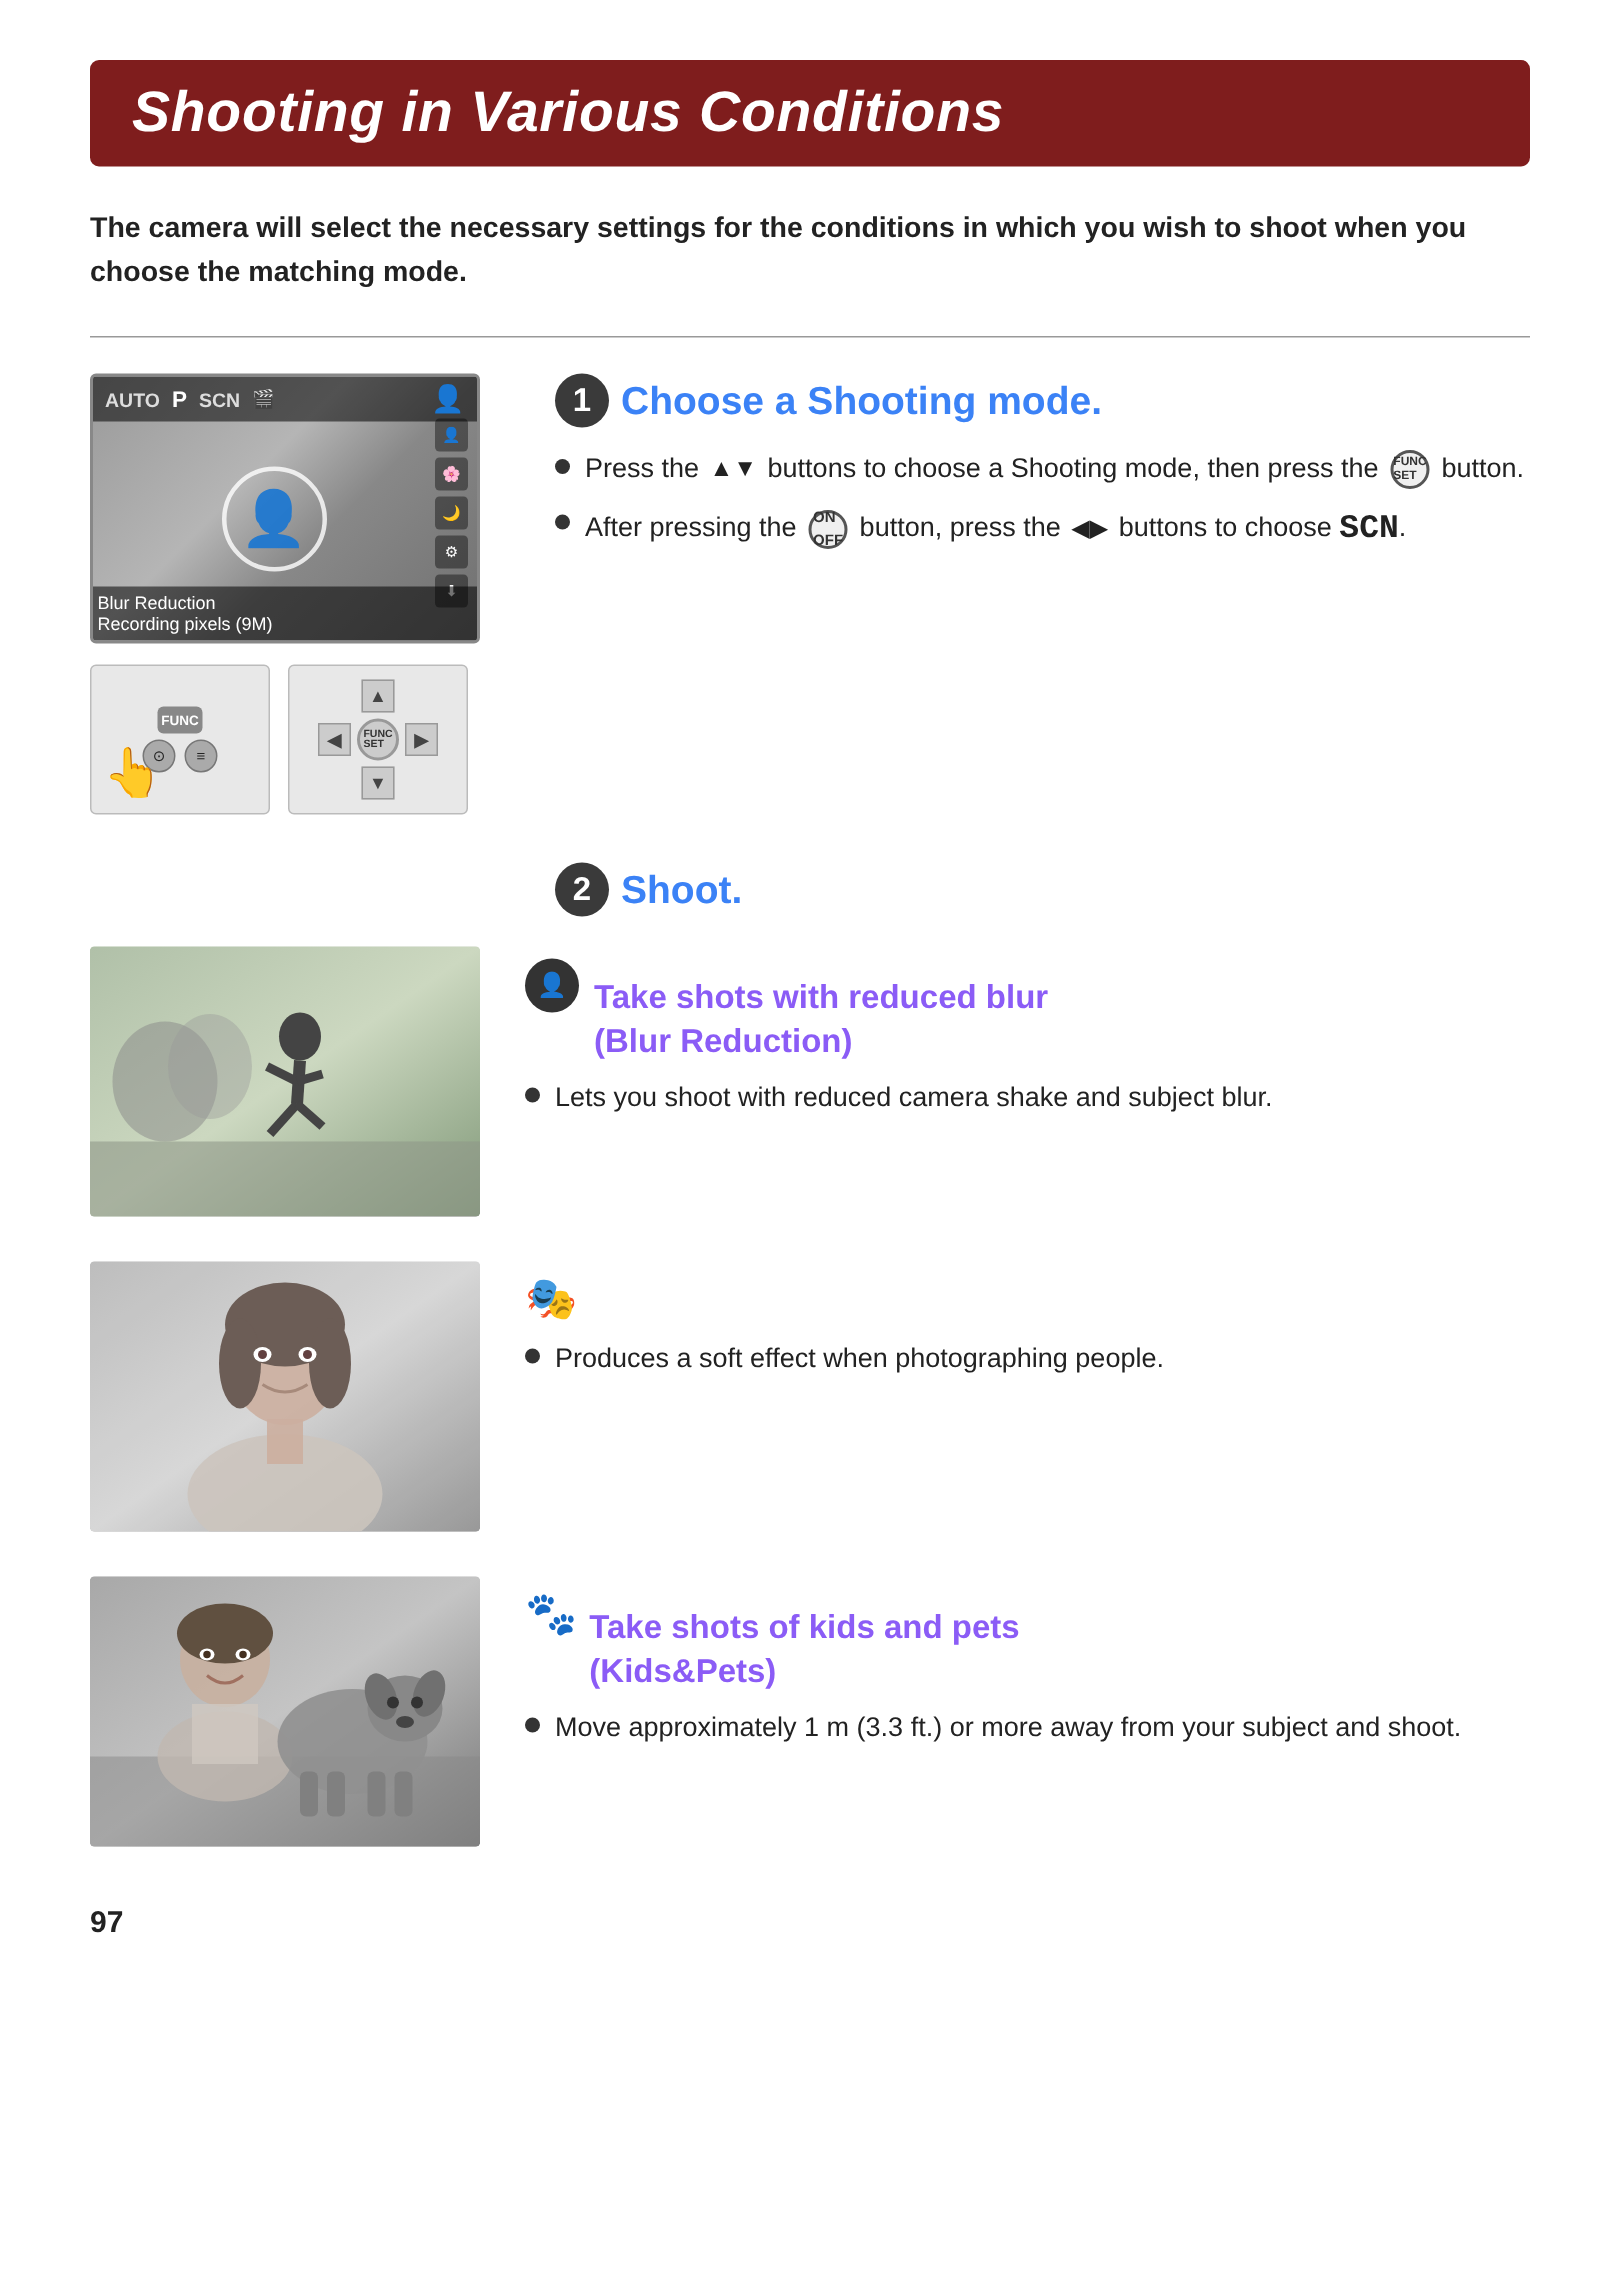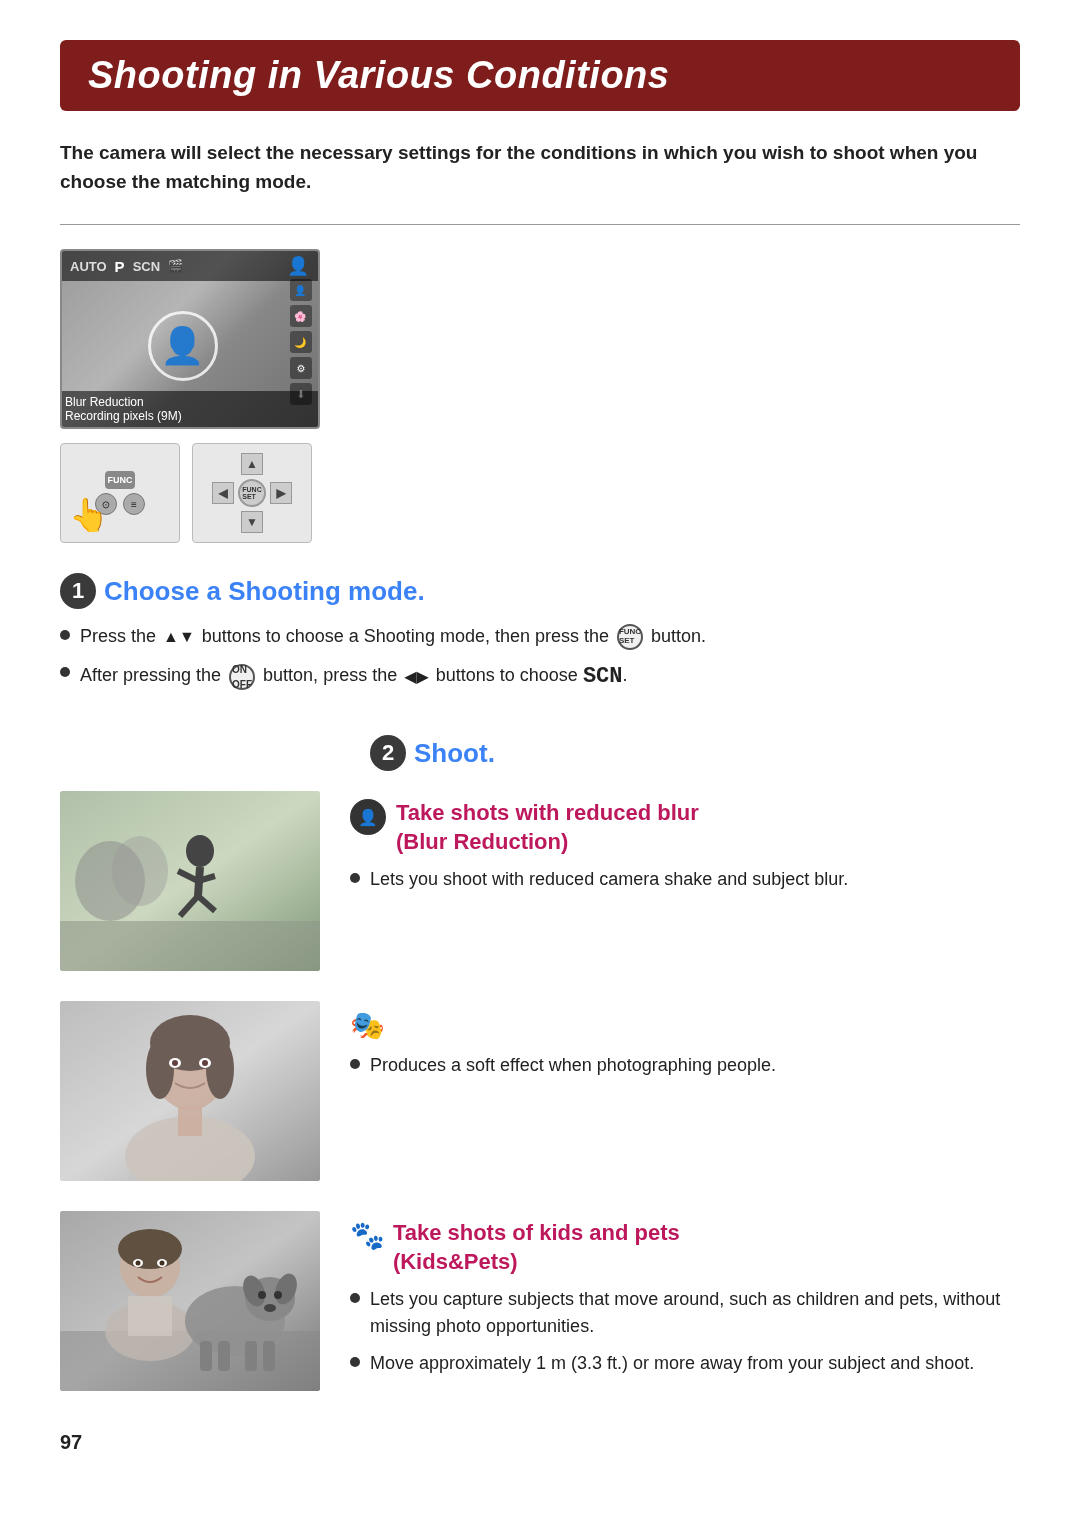--- a/index.html
+++ b/index.html
@@ -43,21 +43,20 @@
       border-top: 1.5px solid #999;
       margin-bottom: 24px;
     }
 
     
     .section {
       display: flex;
       align-items: flex-start;
       margin-bottom: 32px;
       gap: 30px;
-      flex-direction: column;
     }
 
     .section-left {
       min-width: 280px;
       max-width: 280px;
     }
 
     .section-right {
       flex: 1;
     }
@@ -326,22 +325,23 @@
     .subsection-header {
       display: flex;
       align-items: flex-start;
       margin-bottom: 10px;
       margin-top: 8px;
     }
 
     .subsection-title {
       font-size: 22px;
       font-weight: 900;
-      color: #be185d;
+      color: #8b5cf6;
       line-height: 1.3;
+      margin-top: 12px;
     }
 
     
     .content-row {
       display: flex;
       align-items: flex-start;
       gap: 30px;
       margin-bottom: 30px;
     }
 
@@ -611,23 +611,19 @@
     </div>
   </div>
   <div class="content-text">
     <div class="subsection-header">
       <span style="font-size:28px; margin-right:8px; color:#222;">🐾</span>
       <span class="subsection-title">Take shots of kids and pets<br>(Kids&amp;Pets)</span>
     </div>
     <ul class="bullet-list">
       <li>
         <div class="bullet-dot"></div>
-        <span>Lets you capture subjects that move around, such as children and pets, without missing photo opportunities.</span>
-      </li>
-      <li>
-        <div class="bullet-dot"></div>
         <span>Move approximately 1 m (3.3 ft.) or more away from your subject and shoot.</span>
       </li>
     </ul>
   </div>
 </div>
 
 <div class="page-number">97</div>
 
 </body></html>

